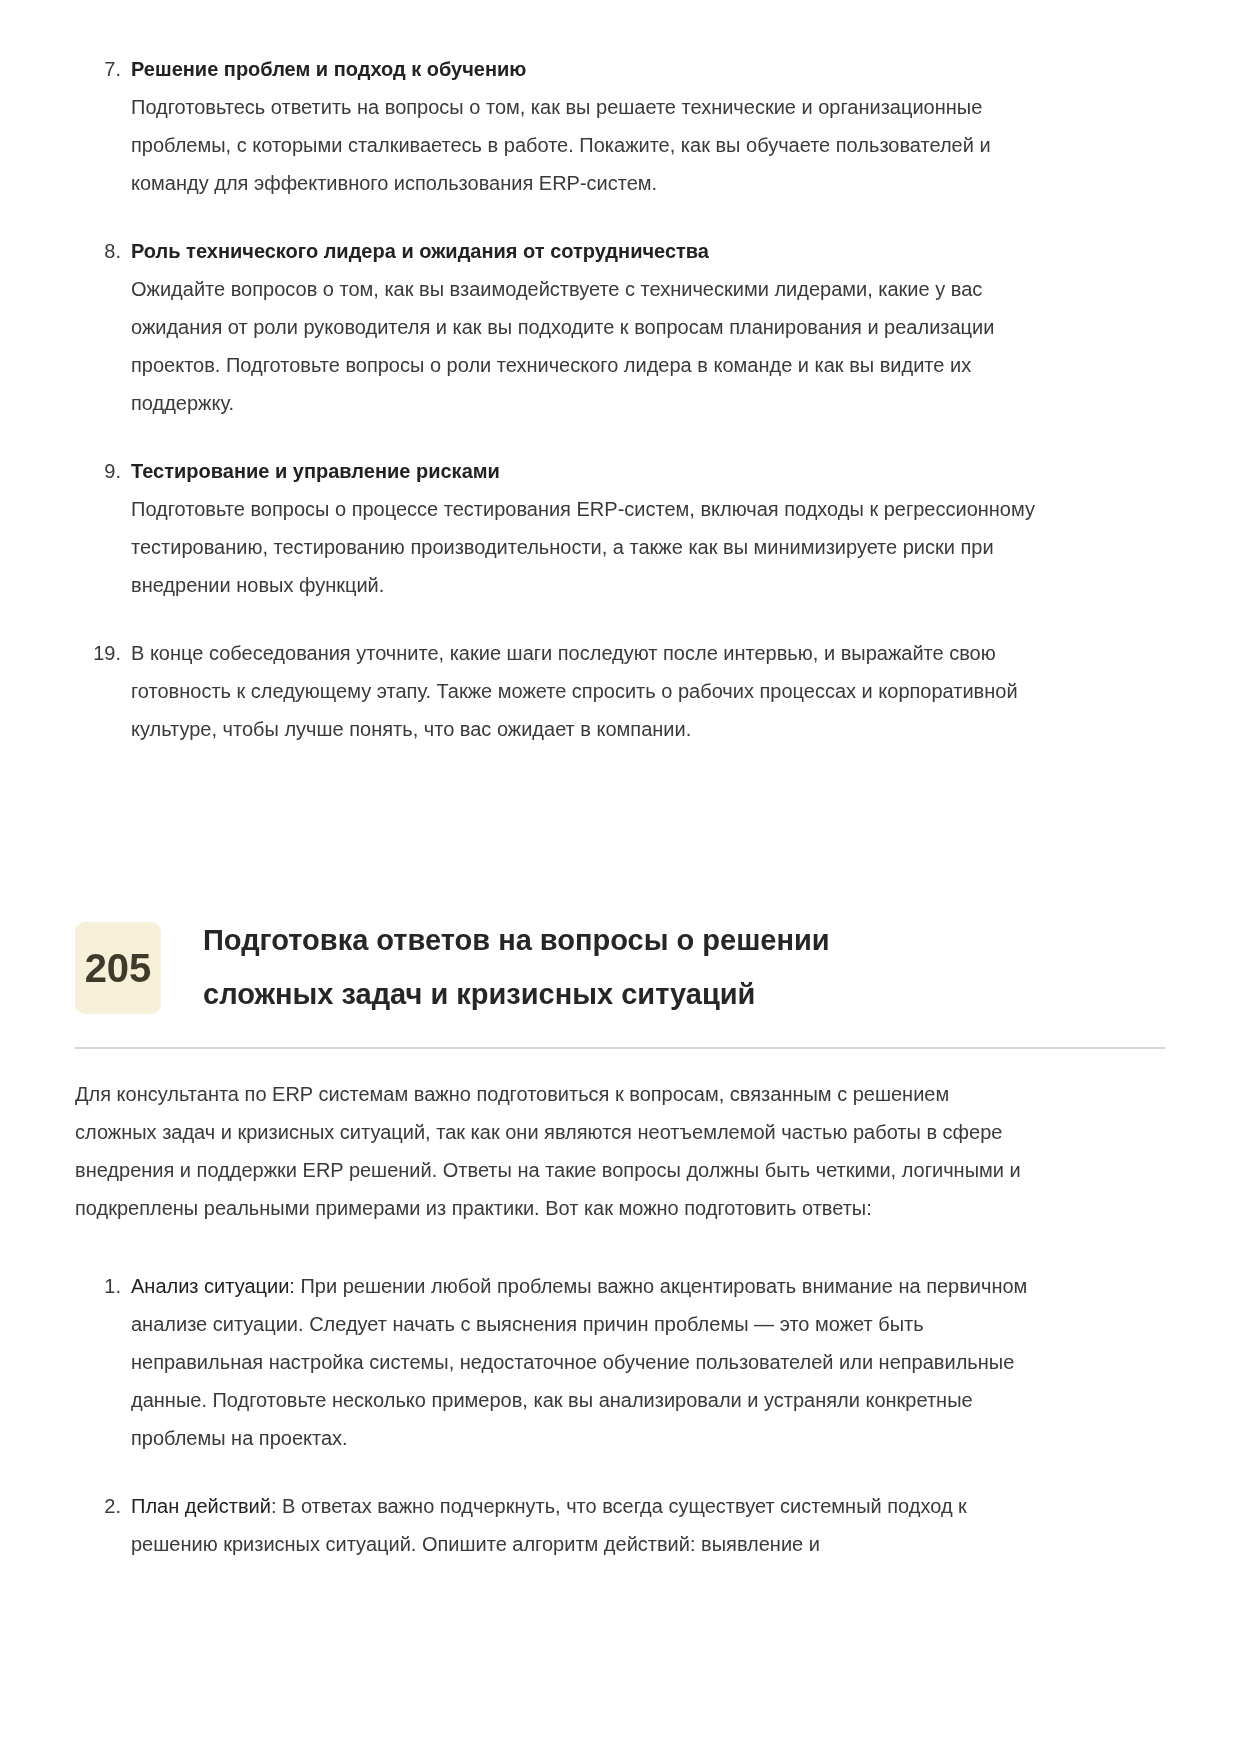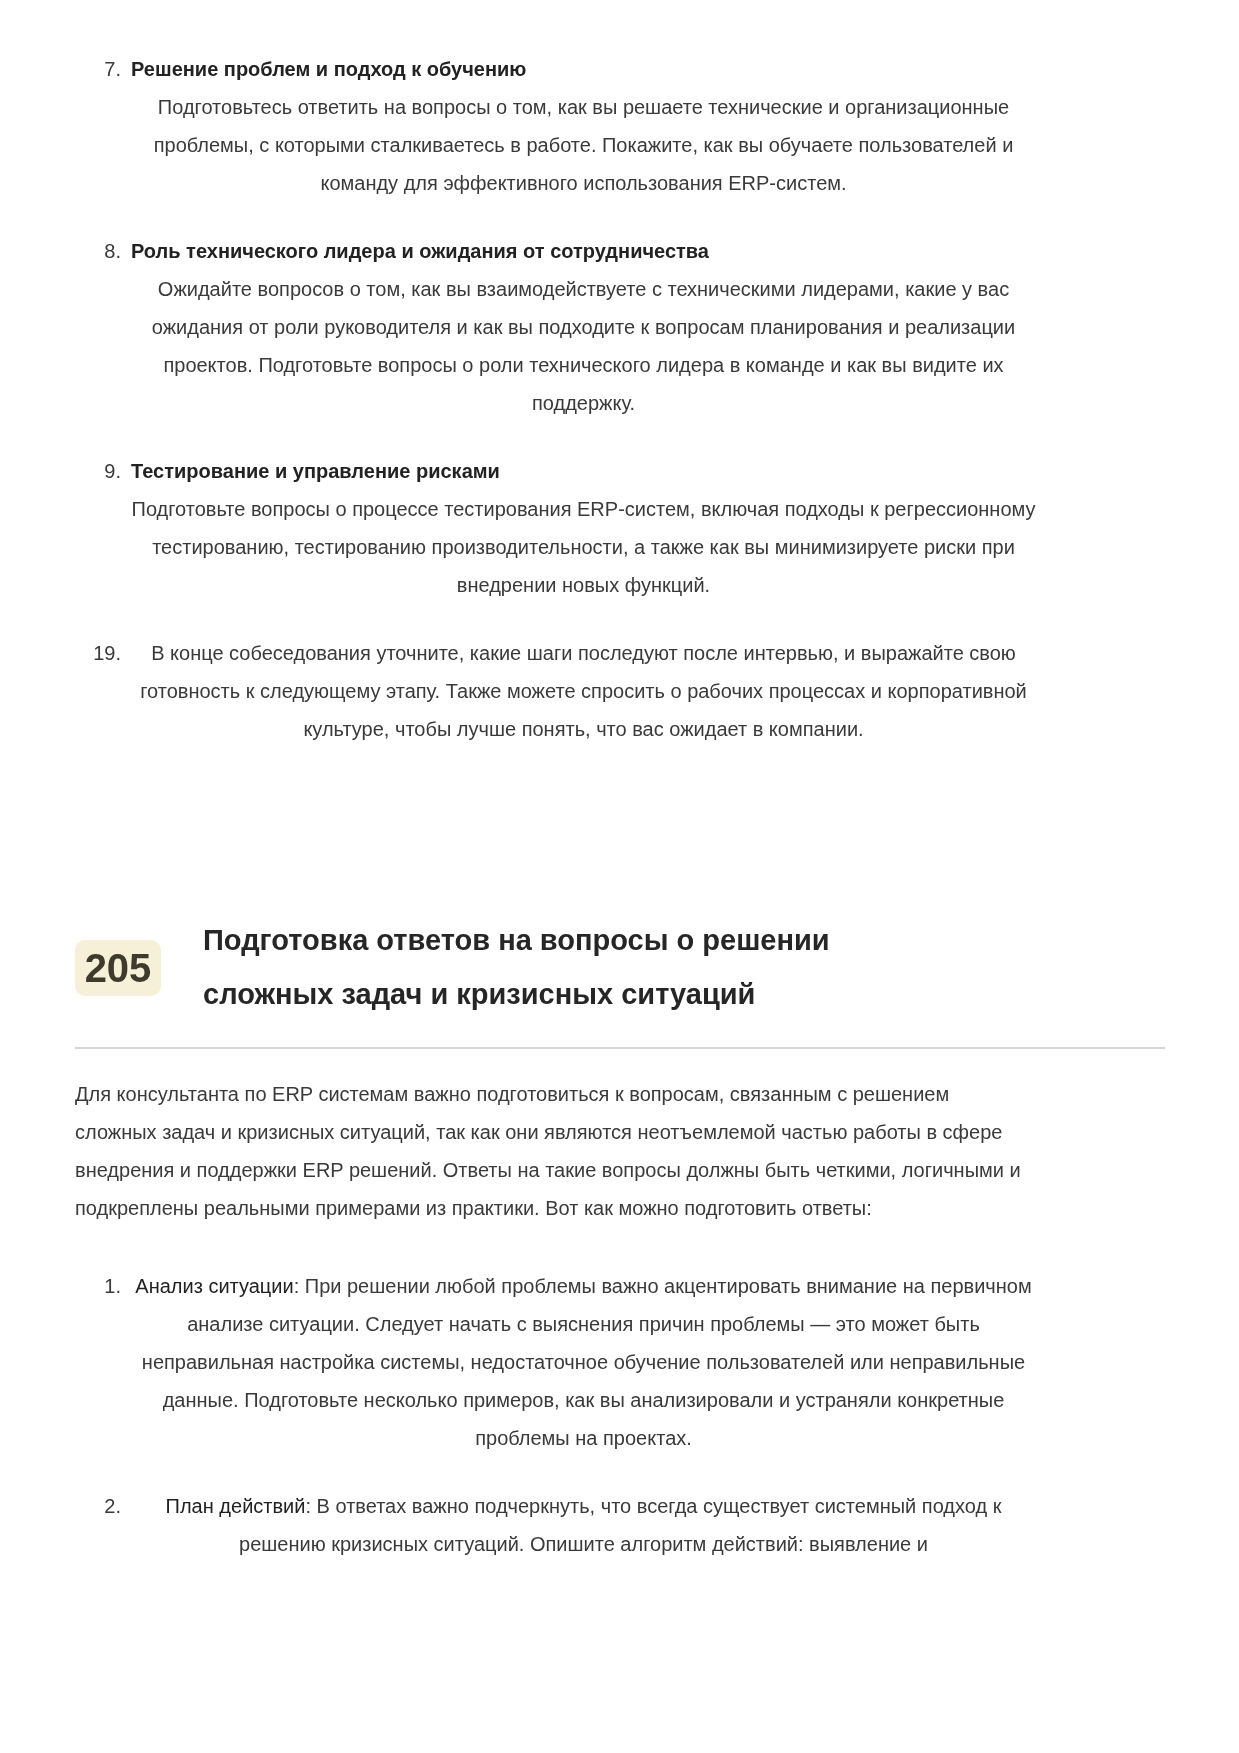--- a/index.html
+++ b/index.html
@@ -38,36 +38,35 @@
     max-width: 905px;
   }
   .item-title {
     font-weight: 700;
     color: #222222;
     line-height: 38px;
   }
   .item-body {
     margin: 0;
     line-height: 38px;
-    text-align: center;
   }
   .inline-title {
     font-weight: 400;
     color: #222222;
   }
   .section-header {
     display: flex;
     align-items: center;
     gap: 42px;
     margin-top: 166px;
   }
   .section-badge {
     flex: 0 0 auto;
     width: 86px;
-    height: 56px;
+    height: 92px;
     background: #f7f0d9;
     border-radius: 10px;
     display: flex;
     align-items: center;
     justify-content: center;
     font-size: 40px;
     font-weight: 700;
     color: #3e3a2c;
   }
   .section-title {

